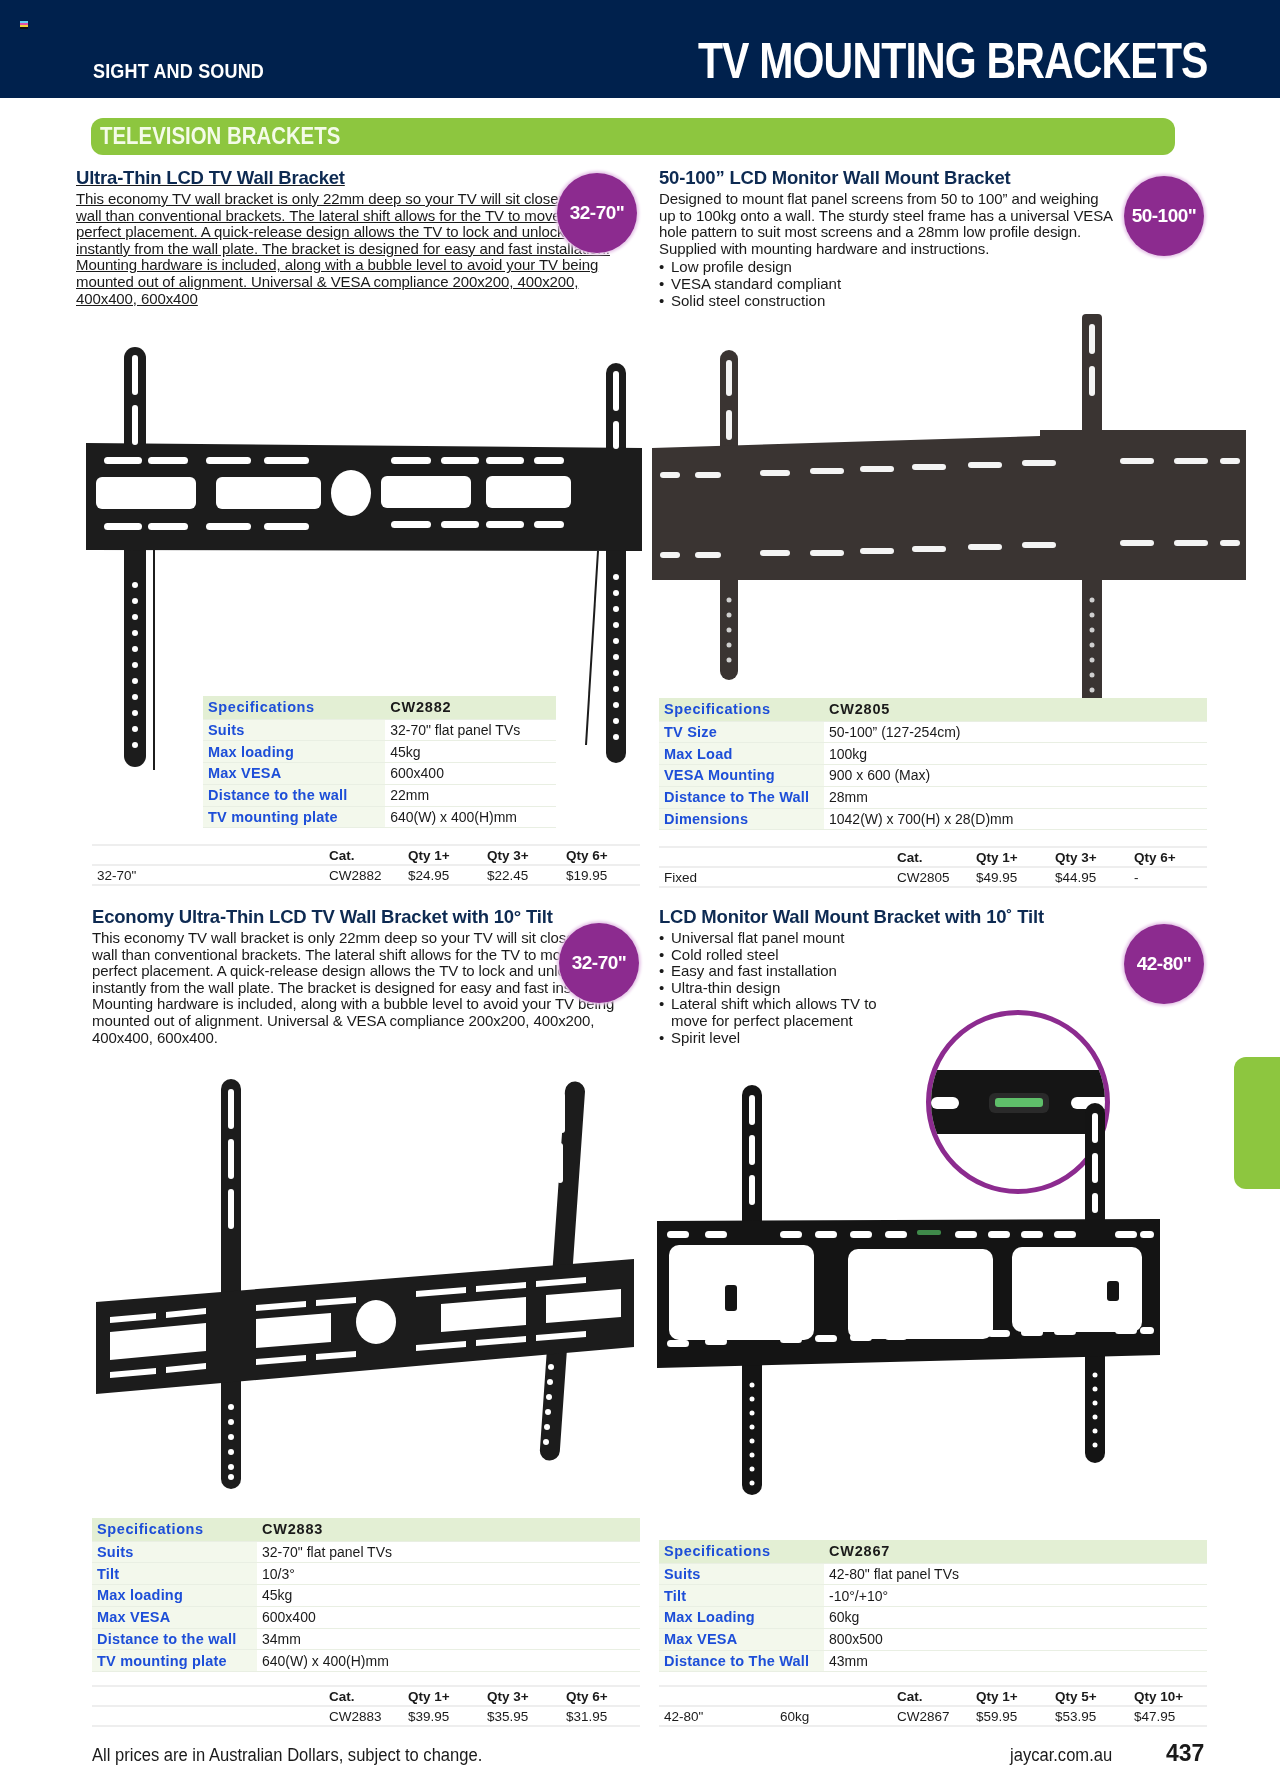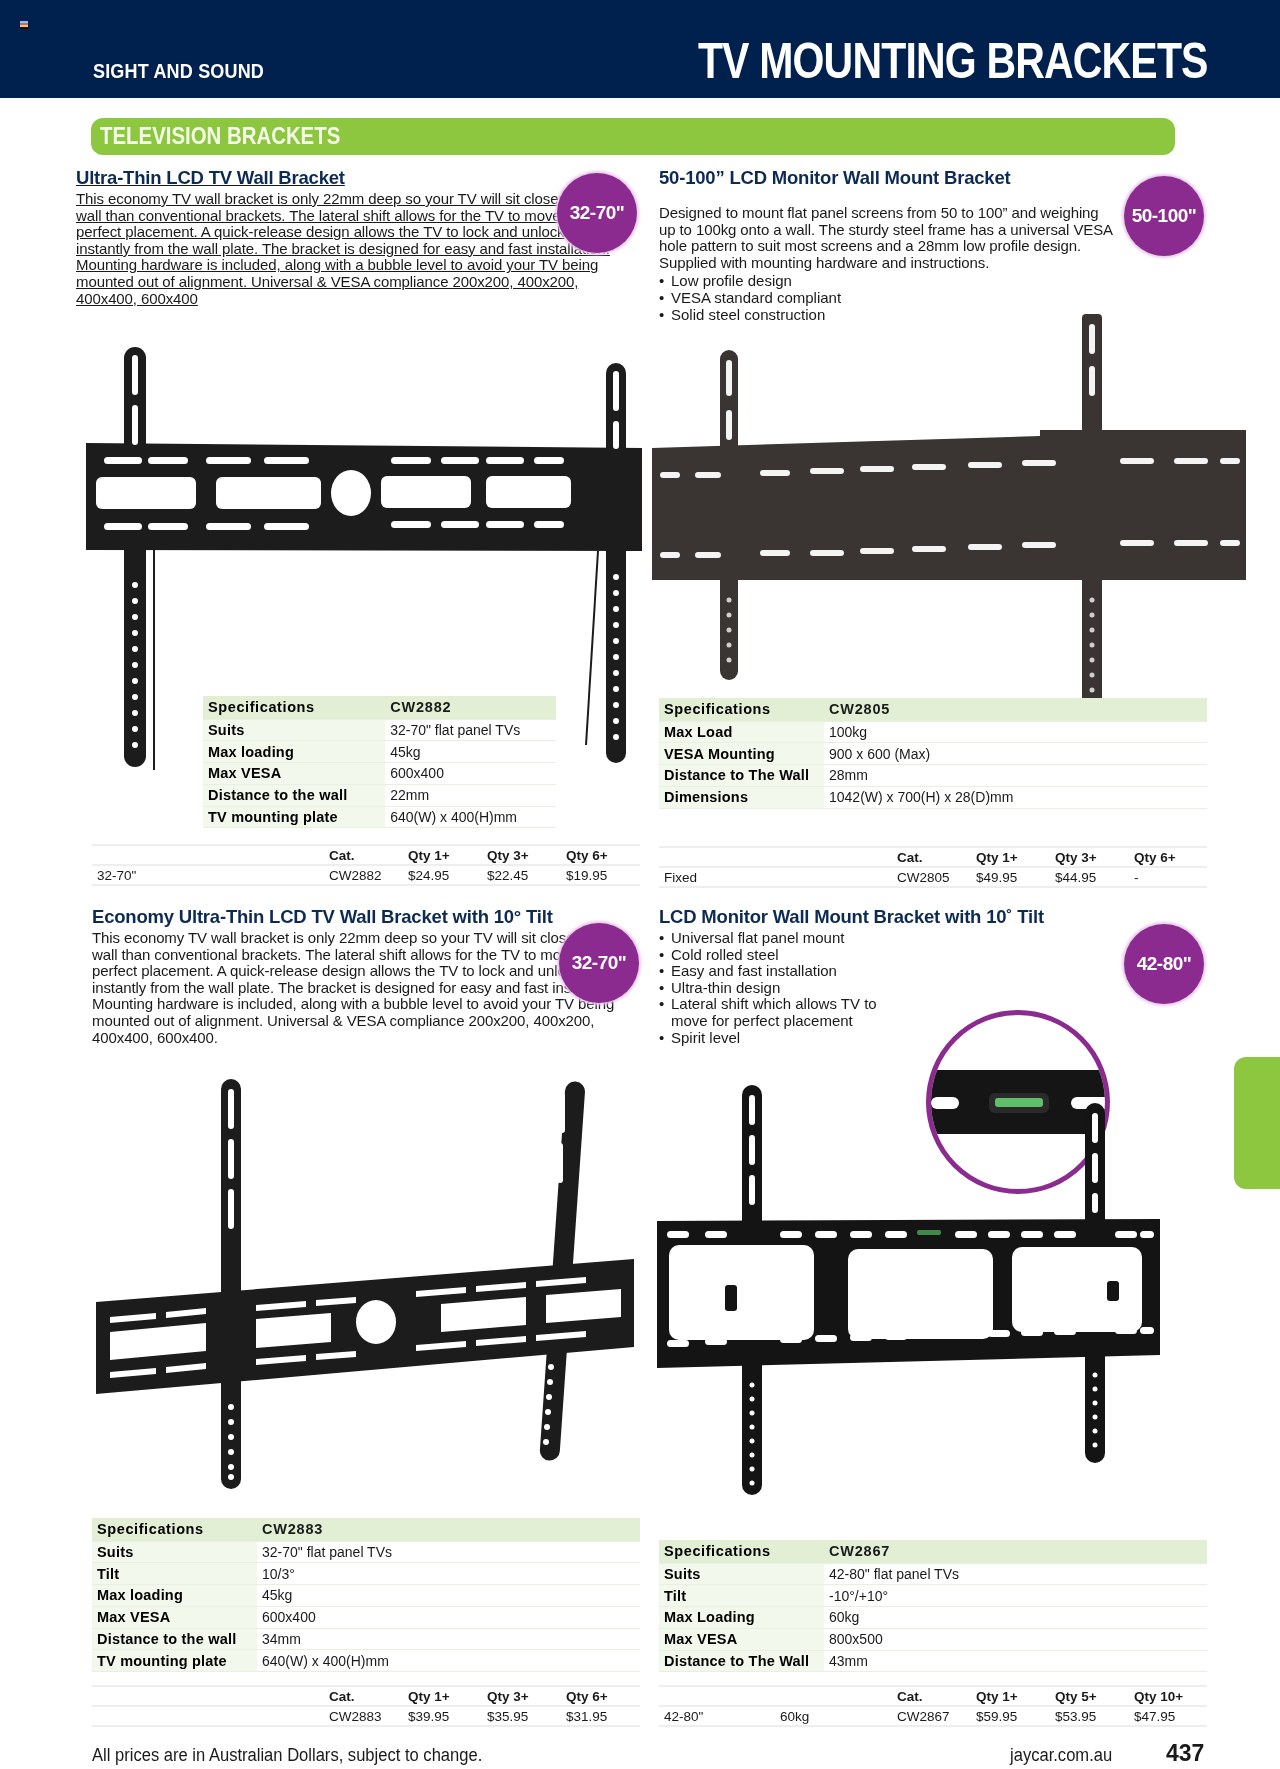--- a/index.html
+++ b/index.html
@@ -21,21 +21,21 @@
   .product h2 { font-size: 18.5px; font-weight: bold; color: #0d2a52; line-height: 22px; white-space: nowrap; letter-spacing: -0.2px; }
   .product .desc { font-size: 15px; line-height: 16.6px; color: #1a1a1a; letter-spacing: -0.1px; }
   .product ul { list-style: none; font-size: 15px; line-height: 16.6px; }
   .product li { padding-left: 12px; text-indent: -12px; }
   .product li::before { content: "\2022"; display: inline-block; width: 12px; text-indent: 0; }
 
   .size-badge { position: absolute; width: 80px; height: 80px; border-radius: 50%; background: #8c2b8f; color: #ffffff; font-weight: bold; font-size: 19px; display: flex; align-items: center; justify-content: center; letter-spacing: -0.5px; box-shadow: 0 0 3px 2px #e6c6e8; }
 
   .spec-table { position: absolute; border-collapse: collapse; font-size: 14.5px; }
   .spec-table td { height: 21.8px; padding: 0 5px; border-bottom: 1px solid #e9efe3; white-space: nowrap; }
-  .spec-table td.k { font-weight: bold; background: #f3f8ec; color: #000000; letter-spacing: 0.2px; }
+  .spec-table td.k { font-weight: bold; background: #f3f8ec; color: #1d4ed8; letter-spacing: 0.2px; }
   .spec-table td.v { font-family: "Liberation Sans", sans-serif; font-size: 14px; transform-origin: left; color: #1a1a1a; }
   .spec-table tr.head td { background: #e3efd4; font-weight: bold; letter-spacing: 0.6px; height: 23px; }
   .spec-table tr.head td.v { font-weight: bold; font-size: 14.5px; letter-spacing: 0.8px; }
 
   .price-table { position: absolute; border-collapse: collapse; font-size: 13.5px; }
   .price-table td { height: 20px; padding: 0 5px; white-space: nowrap; margin-top: 28px; }
   .price-table tr.ph td { border-top: 2px solid #eeeeee; border-bottom: 2px solid #eeeeee; font-weight: bold; }
   .price-table tr.pr td { border-bottom: 2px solid #eeeeee; }
 
   .bracket { position: absolute; }
@@ -185,21 +185,21 @@
     <td>CW2882</td>
     <td>$24.95</td>
     <td>$22.45</td>
     <td>$19.95</td>
   </tr>
 </tbody>
   </table>
 
 <div class="product" style="left:659px; top:167px; width:455px;">
   <h2>50-100” LCD Monitor Wall Mount Bracket</h2>
-  <p class="desc" style="margin-top:16px;">Designed to mount flat panel screens from 50 to 100” and weighing up to 100kg onto a wall. The sturdy steel frame has a universal VESA hole pattern to suit most screens and a 28mm low profile design. Supplied with mounting hardware and instructions.</p>
+  <p class="desc" style="margin-top:2px;">Designed to mount flat panel screens from 50 to 100” and weighing up to 100kg onto a wall. The sturdy steel frame has a universal VESA hole pattern to suit most screens and a 28mm low profile design. Supplied with mounting hardware and instructions.</p>
   <ul style="margin-top:2px;">
     <li>Low profile design</li>
     <li>VESA standard compliant</li>
     <li>Solid steel construction</li>
   </ul>
 </div>
 <div class="size-badge" style="left:1124px; top:176px;">50-100"</div>
 
 <svg class="bracket" style="left:650px; top:310px;" width="600" height="410" viewBox="0 0 600 410">
   <g fill="#3a3432">
@@ -249,20 +249,24 @@
       <circle cx="442" cy="365" r="2.5"></circle>
       <circle cx="442" cy="380" r="2.5"></circle>
   </g>
 </svg>
 
 <table class="spec-table" style="left:659px; top:698px; width:548px;">
   <tbody>
       <tr class="head">
         <td class="k" style="width:165px">Specifications</td>
         <td class="v">CW2805</td>
+      </tr>
+  <tr>
+        <td class="k">TV Size</td>
+        <td class="v">50-100” (127-254cm)</td>
       </tr>
   <tr>
         <td class="k">Max Load</td>
         <td class="v">100kg</td>
       </tr>
   <tr>
         <td class="k">VESA Mounting</td>
         <td class="v">900 x 600 (Max)</td>
       </tr>
   <tr>

